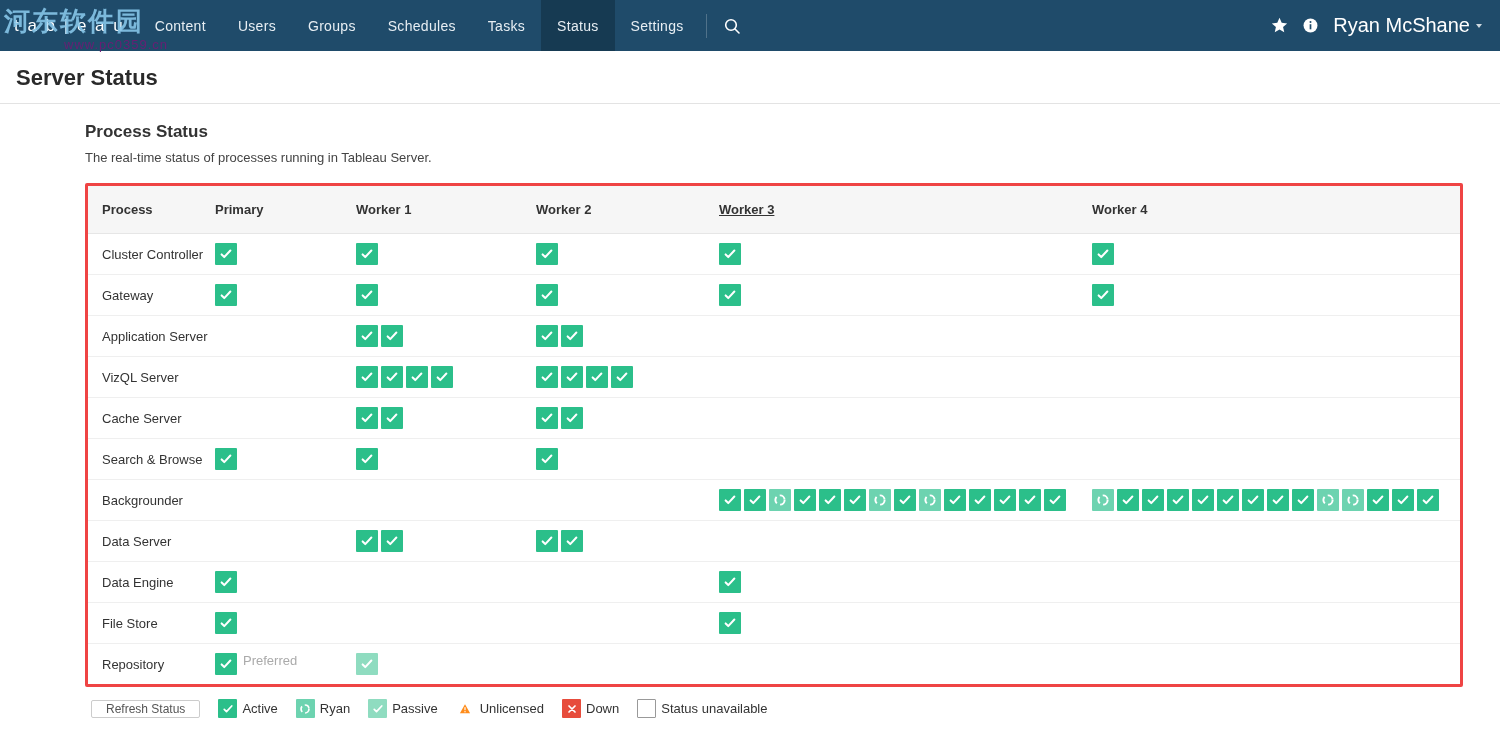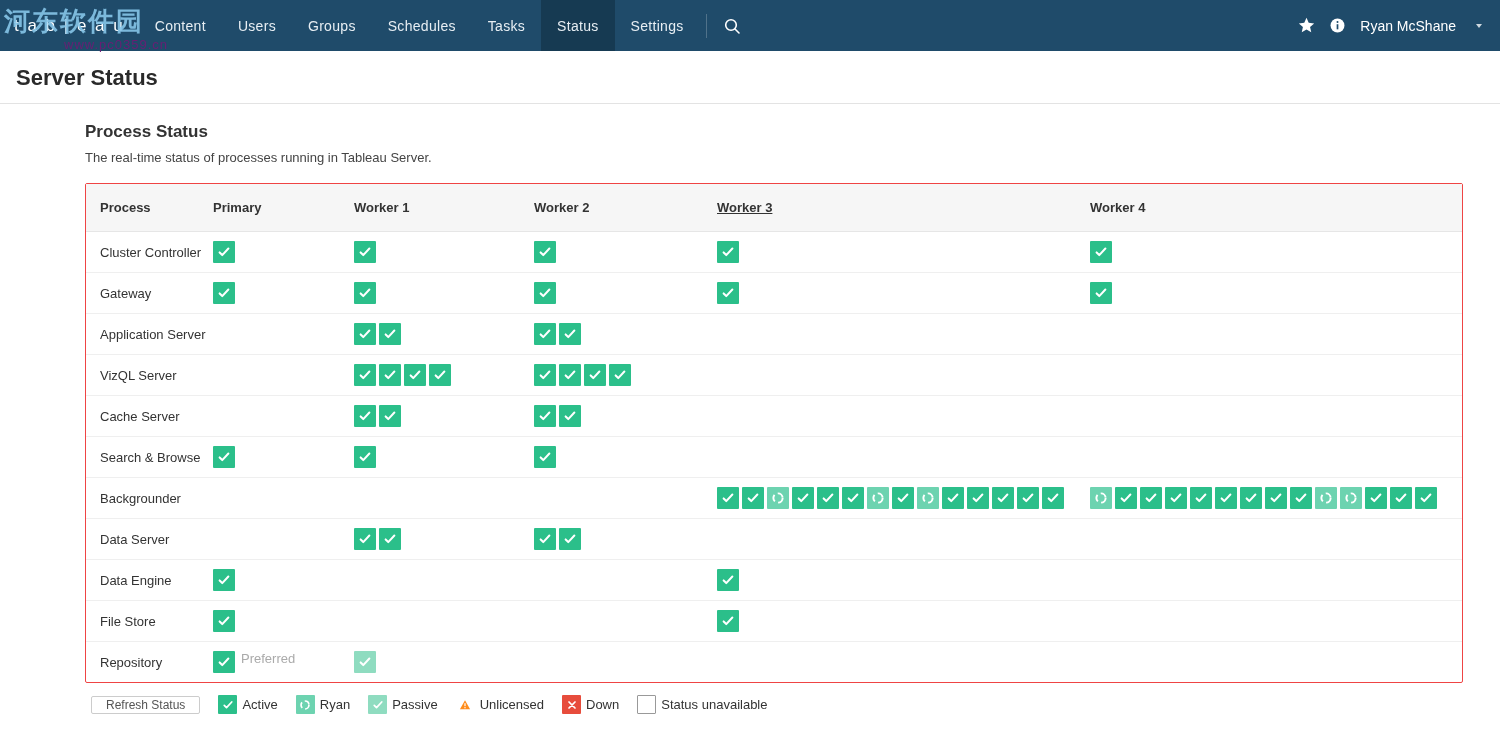--- a/index.html
+++ b/index.html
@@ -7,31 +7,31 @@
 .topnav { background: #1f4b6a; height: 51px; display: flex; align-items: center; color: #fff; }
 .logo-area { display: flex; align-items: center; padding: 0 14px; height: 51px; letter-spacing: 2px; font-size: 17px; font-weight: 300; }
 .nav-tabs { display: flex; height: 51px; }
 .nav-tab { padding: 0 16px; height: 51px; display: flex; align-items: center; color: #e7eef3; font-size: 14px; cursor: pointer; letter-spacing: .3px; }
 .nav-tab.active { background: #163a52; }
 .nav-sep { width: 1px; height: 24px; background: rgba(255,255,255,.22); align-self: center; margin: 0 6px; }
 .search-ico { padding: 0 10px; display: flex; align-items: center; height: 51px; cursor: pointer; }
 .spacer { flex: 1; }
 .top-right { display: flex; align-items: center; gap: 14px; padding-right: 18px; height: 51px; }
 .icon-btn { cursor: pointer; display: flex; align-items: center; justify-content: center; }
-.user-menu { display: flex; align-items: center; gap: 20px; font-size: 14px; cursor: pointer; }
+.user-menu { display: flex; align-items: center; gap: 6px; font-size: 20px; cursor: pointer; }
 .caret-down { width: 0; height: 0; border-left: 3px solid transparent; border-right: 3px solid transparent; border-top: 4px solid #cfd9e0; }
 
 .page-title-bar { padding: 14px 16px 12px 16px; border-bottom: 1px solid #e3e3e3; }
 .page-title-bar h1 { font-size: 22px; font-weight: 600; color: #2a2a2a; }
 
 .content { padding: 18px 0 40px 85px; max-width: 1480px; }
 .section-title { font-size: 17px; font-weight: 600; margin-bottom: 8px; color: #333; }
 .section-sub { font-size: 13px; color: #444; margin-bottom: 18px; }
 
-.status-table { border: 1px solid #ef4444; border-radius: 2px; width: 1378px; }
+.status-table { border: 3px solid #ef4444; border-radius: 2px; width: 1378px; }
 .status-head { display: flex; background: #f6f6f6; border-bottom: 1px solid #e6e6e6; }
 .col-process { width: 127px; padding: 16px 0 16px 14px; font-size: 13px; color: #333; }
 .col-node { padding: 16px 0; font-size: 13px; color: #333; }
 .col-node.primary { width: 141px; }
 .col-node.worker1 { width: 180px; }
 .col-node.worker2 { width: 183px; }
 .col-node.worker3 { width: 373px; text-decoration: underline; }
 .col-node.worker4 { width: 360px; }
 .status-head .col-process, .status-head .col-node { font-weight: 600; }
 

